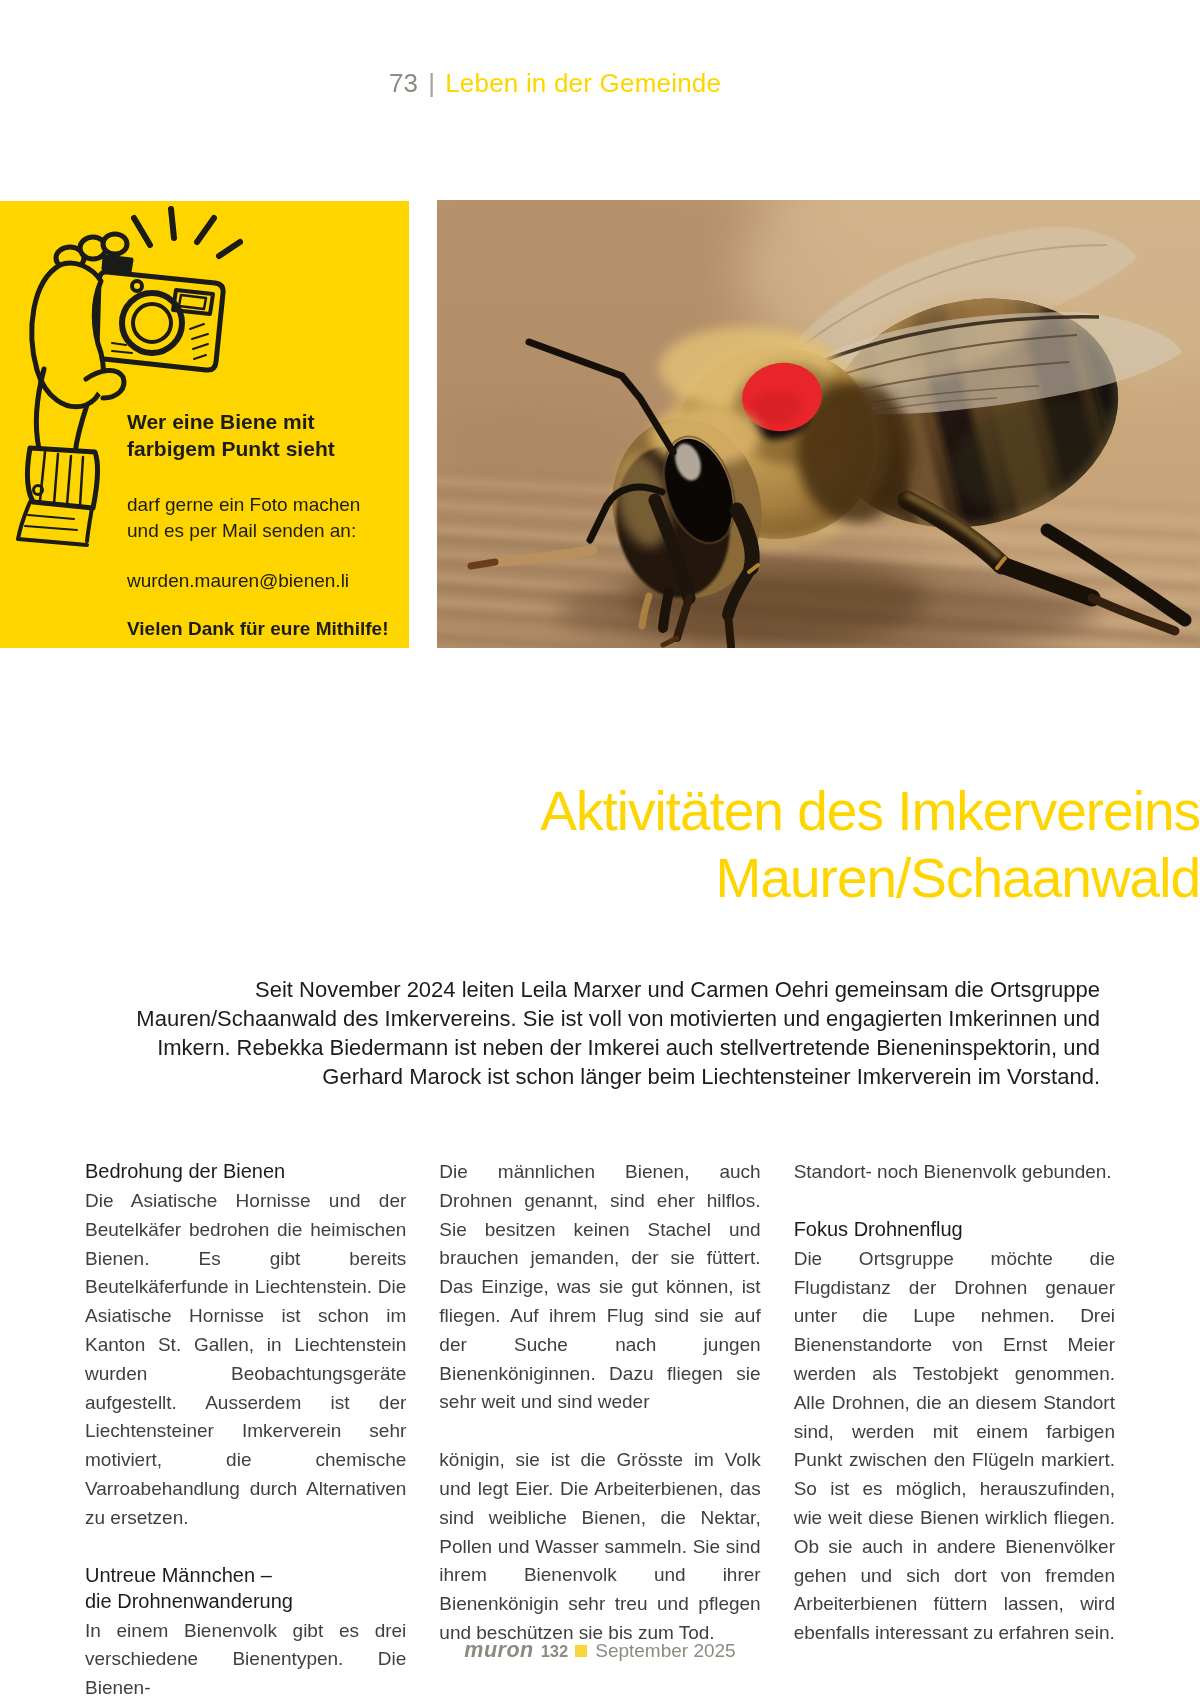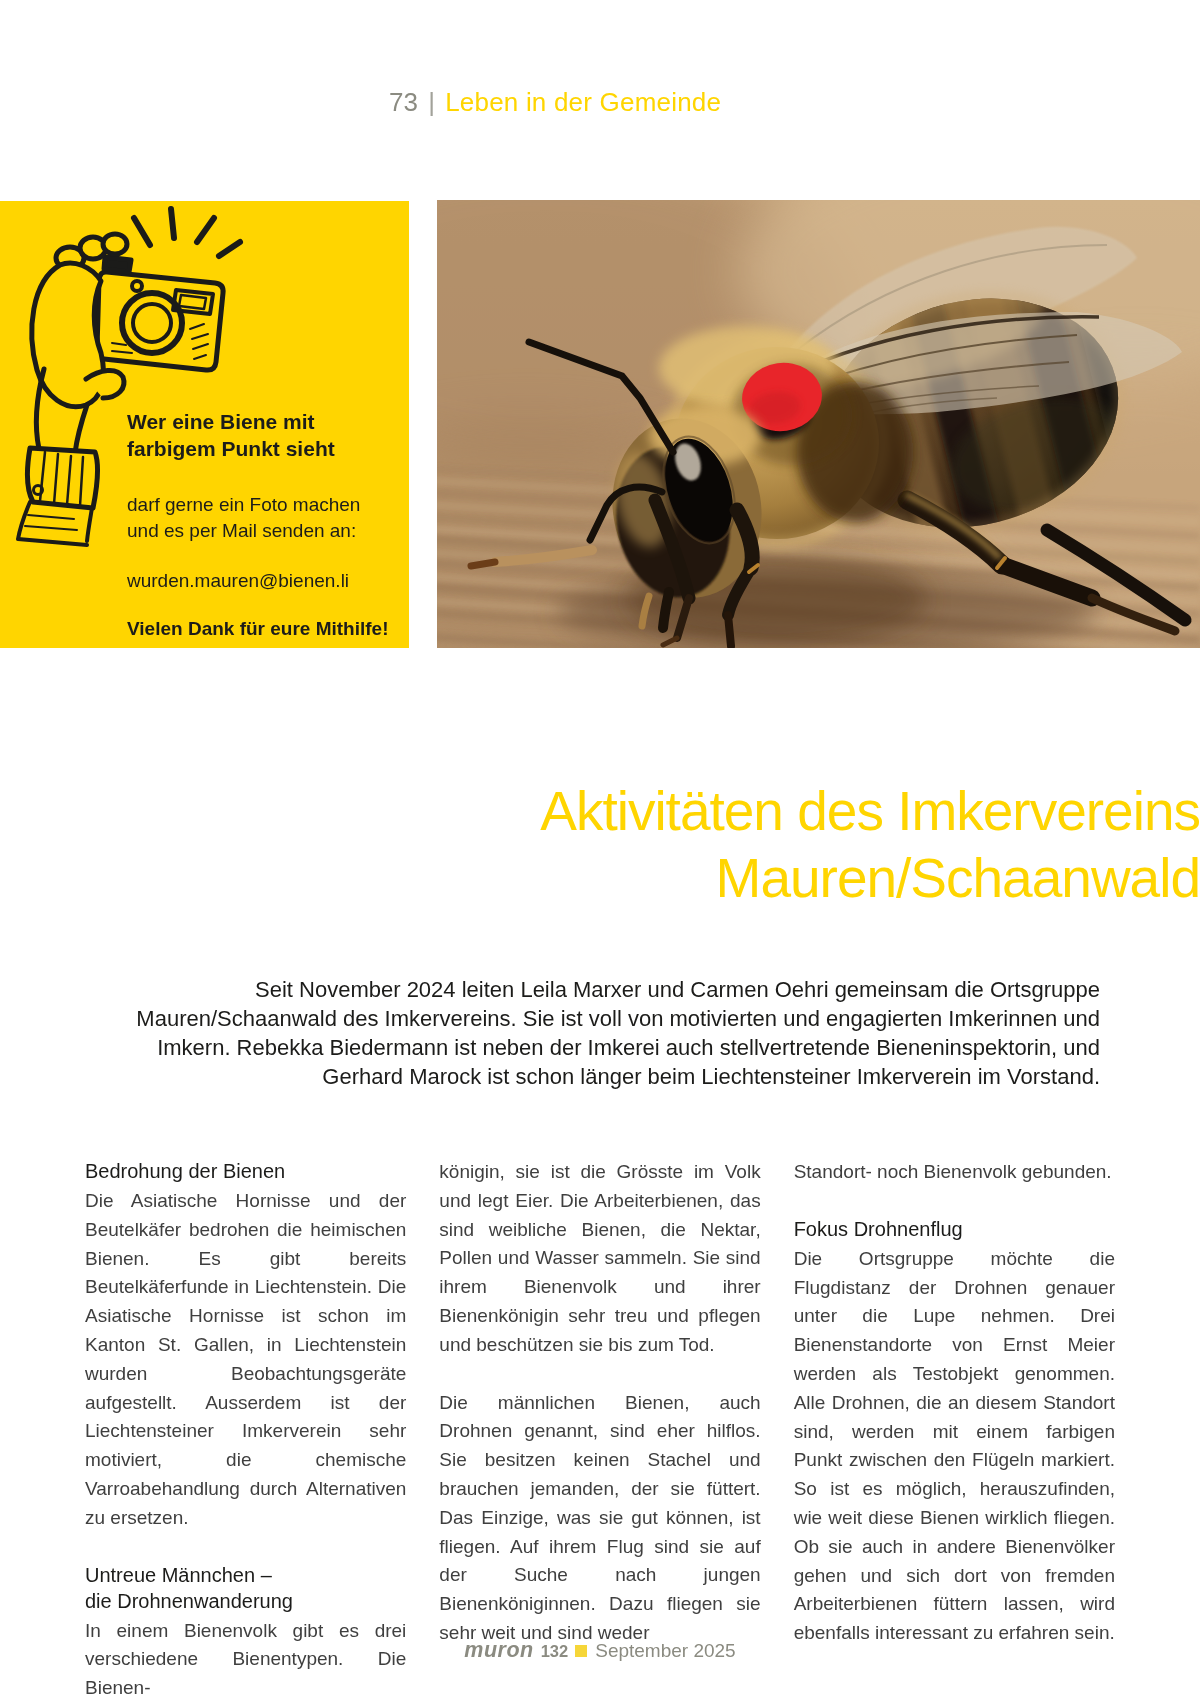--- a/index.html
+++ b/index.html
@@ -12,21 +12,21 @@
   }
   html,body{margin:0;padding:0;background:#e9e9e9;}
   .page{
     position:relative;width:1200px;height:1697px;margin:0 auto;
     background:#ffffff;overflow:hidden;
     font-family:"Liberation Sans",sans-serif;color:var(--text-dark);
   }
   
   .page-header{
     position:absolute;top:68px;left:0;right:90px;text-align:center;
-    font-size:26px;letter-spacing:.2px;color:var(--muted-gray);margin-top:19px;
+    font-size:26px;letter-spacing:.2px;color:var(--muted-gray);
   }
   .page-header .sep{margin:0 10px;color:#a2a29a;font-weight:400;}
   .page-header .section{color:var(--accent-yellow);}
   
   .callout{
     position:absolute;left:0;top:201px;width:409px;height:447px;
     background:var(--accent-yellow);
   }
   .camera-art{position:absolute;left:0;top:0;width:409px;height:447px;}
   .callout-text{position:absolute;left:127px;top:207px;width:265px;color:var(--heading-black);}
@@ -283,22 +283,22 @@
 
   <section class="columns">
     <div class="col">
       <h2>Bedrohung der Bienen</h2>
       <p>Die Asiatische Hornisse und der Beutelkäfer bedrohen die heimischen Bienen. Es gibt bereits Beutelkäferfunde in Liechtenstein. Die Asiatische Hornisse ist schon im Kanton St. Gallen, in Liechtenstein wurden Beobachtungsgeräte aufgestellt. Ausserdem ist der Liechtensteiner Imkerverein sehr motiviert, die chemische Varroabehandlung durch Alternativen zu ersetzen.</p>
       <h2 class="mt">Untreue Männchen –
 die Drohnenwanderung</h2>
       <p>In einem Bienenvolk gibt es drei verschiedene Bienentypen. Die Bienen-</p>
     </div>
     <div class="col">
+      <p>Die männlichen Bienen, auch Drohnen genannt, sind eher hilflos. Sie besitzen keinen Stachel und brauchen jemanden, der sie füttert. Das Einzige, was sie gut können, ist fliegen. Auf ihrem Flug sind sie auf der Suche nach jungen Bienenköniginnen. Dazu fliegen sie sehr weit und sind weder</p>
       <p>königin, sie ist die Grösste im Volk und legt Eier. Die Arbeiterbienen, das sind weibliche Bienen, die Nektar, Pollen und Wasser sammeln. Sie sind ihrem Bienenvolk und ihrer Bienenkönigin sehr treu und pflegen und beschützen sie bis zum Tod.</p>
-      <p>Die männlichen Bienen, auch Drohnen genannt, sind eher hilflos. Sie besitzen keinen Stachel und brauchen jemanden, der sie füttert. Das Einzige, was sie gut können, ist fliegen. Auf ihrem Flug sind sie auf der Suche nach jungen Bienenköniginnen. Dazu fliegen sie sehr weit und sind weder</p>
     </div>
     <div class="col">
       <p>Standort- noch Bienenvolk gebunden.</p>
       <h2>Fokus Drohnenflug</h2>
       <p>Die Ortsgruppe möchte die Flugdistanz der Drohnen genauer unter die Lupe nehmen. Drei Bienenstandorte von Ernst Meier werden als Testobjekt genommen. Alle Drohnen, die an diesem Standort sind, werden mit einem farbigen Punkt zwischen den Flügeln markiert. So ist es möglich, herauszufinden, wie weit diese Bienen wirklich fliegen. Ob sie auch in andere Bienenvölker gehen und sich dort von fremden Arbeiterbienen füttern lassen, wird ebenfalls interessant zu erfahren sein.</p>
     </div>
   </section>
 
   <footer class="page-footer">
     <span class="mag">muron</span><span class="issue">132</span><span class="sq"></span><span class="date">September 2025</span>

